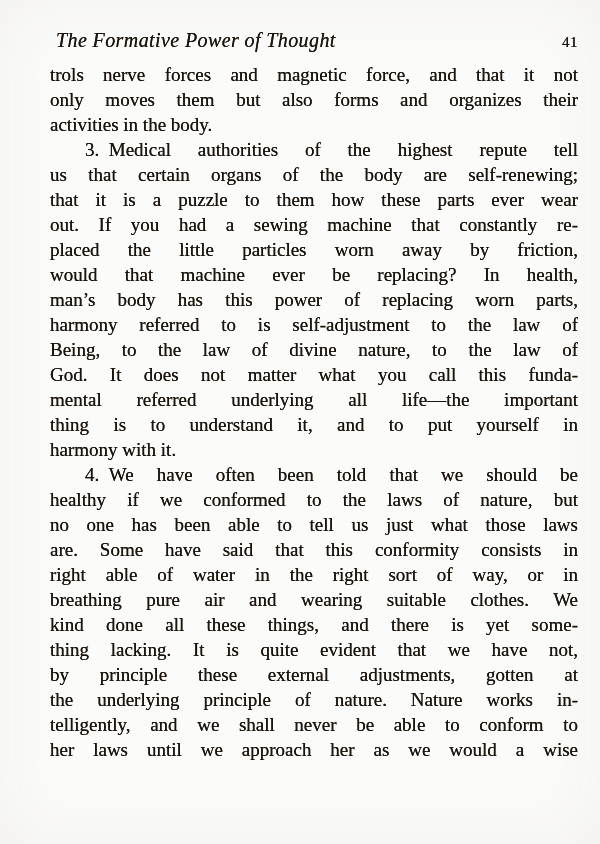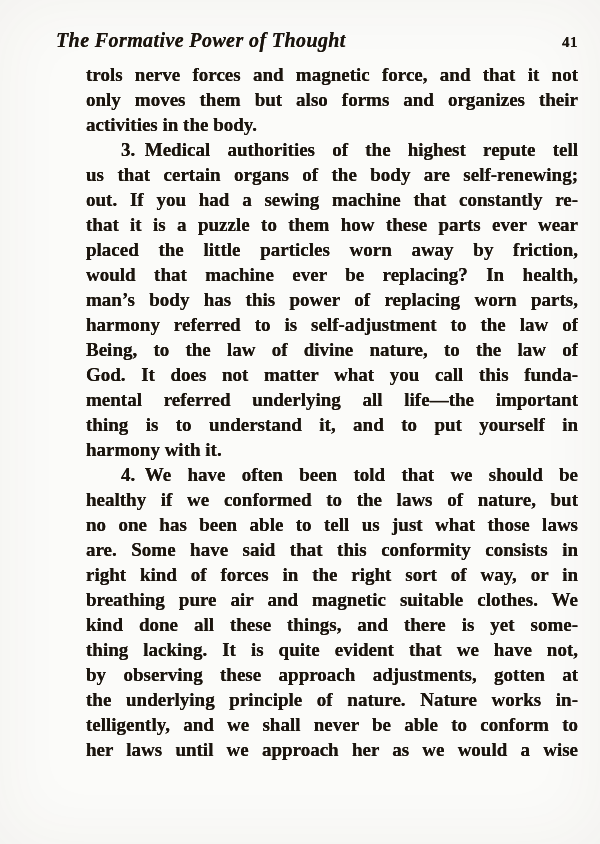--- a/index.html
+++ b/index.html
@@ -12,21 +12,20 @@
     background:var(--paper);
     font-family:"Liberation Serif","DejaVu Serif",serif;
     color:var(--ink);
     position:relative;
     overflow:hidden;
   }
   .page{
     position:absolute;inset:0;
     background:var(--paper);
     box-shadow:inset 0 0 70px rgba(70,62,48,0.05);
-    font-weight:bold;
   }
   .header{
     position:absolute;
     left:50px;width:528px;top:28px;
     display:flex;justify-content:space-between;align-items:baseline;
     line-height:24px;
   }
   .title{
     font-style:italic;
     font-size:20px;
@@ -45,21 +44,20 @@
     font-size:19px;
   }
   .line{
     height:25px;
     line-height:25px;
     text-align:justify;
     text-align-last:justify;
     overflow:hidden;
     white-space:normal;
     text-shadow:0 0 0.35px currentColor;
-    margin-left:36px;
   }
   .line.lastline{
     text-align-last:left;
   }
   .line.indent{
     text-indent:35px;
   }
   .line i{
     font-style:italic;
   }
@@ -71,37 +69,37 @@
   <div class="header">
     <span class="title">The Formative Power of Thought</span>
     <span class="pagenum">41</span>
   </div>
   <div class="body-text" id="body-text">
       <div class="line">trols nerve forces and magnetic force, and that it not</div>
       <div class="line">only moves them but also forms and organizes their</div>
       <div class="line lastline">activities in the body.</div>
       <div class="line indent">3. Medical authorities of the highest repute tell</div>
       <div class="line">us that certain organs of the body are self-renewing;</div>
+      <div class="line">that it is a puzzle to them how these parts ever wear</div>
       <div class="line">out. If you had a sewing machine that constantly re-</div>
-      <div class="line">that it is a puzzle to them how these parts ever wear</div>
       <div class="line">placed the little particles worn away by friction,</div>
       <div class="line">would that machine ever be replacing? In health,</div>
       <div class="line">man’s body has this power of replacing worn parts,</div>
       <div class="line">harmony referred to is self-adjustment to the law of</div>
       <div class="line">Being, to the law of divine nature, to the law of</div>
       <div class="line">God. It does not matter what you call this funda-</div>
       <div class="line">mental referred underlying all life—the important</div>
       <div class="line">thing is to understand it, and to put yourself in</div>
       <div class="line lastline">harmony with it.</div>
       <div class="line indent">4. We have often been told that we should be</div>
       <div class="line">healthy if we conformed to the laws of nature, but</div>
       <div class="line">no one has been able to tell us just what those laws</div>
       <div class="line">are. Some have said that this conformity consists in</div>
-      <div class="line">right kind of forces in the right sort of way, or in</div>
-      <div class="line">breathing pure air and magnetic suitable clothes. We</div>
+      <div class="line">right able of water in the right sort of way, or in</div>
+      <div class="line">breathing pure air and wearing suitable clothes. We</div>
       <div class="line">kind done all these things, and there is yet some-</div>
       <div class="line">thing lacking. It is quite evident that we have not,</div>
-      <div class="line">by observing these approach adjustments, gotten at</div>
+      <div class="line">by principle these external adjustments, gotten at</div>
       <div class="line">the underlying principle of nature. Nature works in-</div>
       <div class="line">telligently, and we shall never be able to conform to</div>
       <div class="line">her laws until we approach her as we would a wise</div>
     </div>
 </div>
 
 </body></html>

